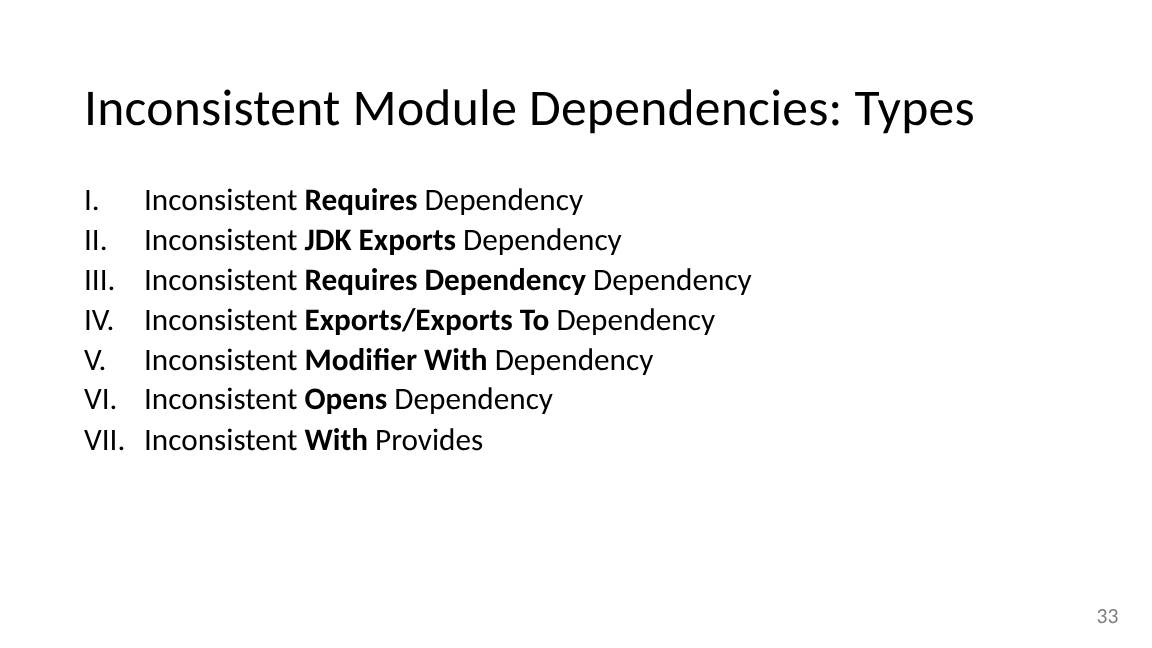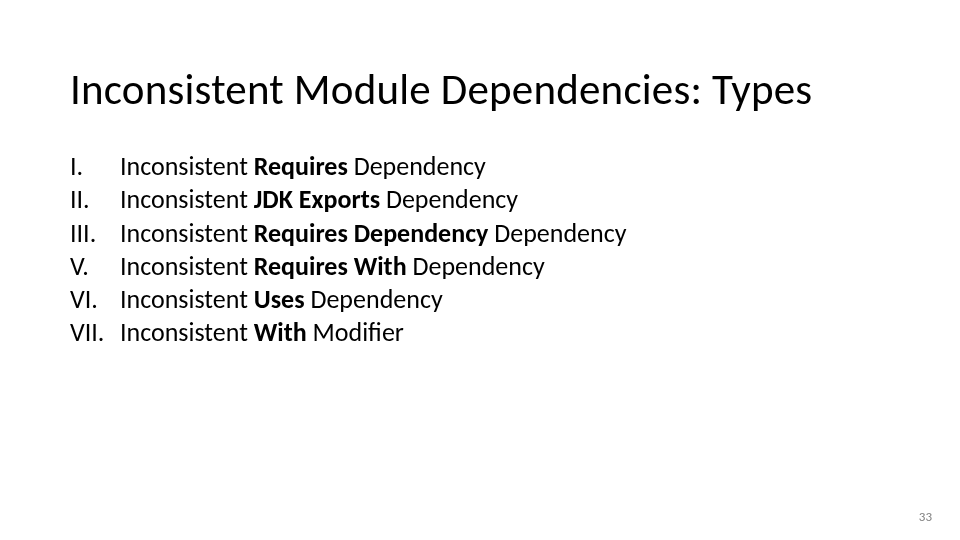--- a/index.html
+++ b/index.html
@@ -49,21 +49,21 @@
     flex: 1 1 auto;
   }
   .txt b {
     font-weight: 700;
     margin-top: 20px;
   }
   .pagenum {
     position: absolute;
     right: 28px;
     bottom: 16px;
-    font-size: 13px;
+    font-size: 18px;
     color: #7f7f7f;
   }
 </style>
 </head>
 <body>
 
 <div class="slide">
 
   <div class="title">Inconsistent Module Dependencies: Types</div>
 
@@ -74,28 +74,32 @@
     </div>
     <div class="row">
       <div class="num">II.</div>
       <div class="txt"><span>Inconsistent </span><b>JDK Exports</b><span> Dependency</span></div>
     </div>
     <div class="row">
       <div class="num">III.</div>
       <div class="txt"><span>Inconsistent </span><b>Requires Dependency</b><span> Dependency</span></div>
     </div>
     <div class="row">
+      <div class="num">IV.</div>
+      <div class="txt"><span>Inconsistent </span><b>Exports/Exports To</b><span> Dependency</span></div>
+    </div>
+    <div class="row">
       <div class="num">V.</div>
-      <div class="txt"><span>Inconsistent </span><b>Requires With</b><span> Dependency</span></div>
+      <div class="txt"><span>Inconsistent </span><b>Modifier With</b><span> Dependency</span></div>
     </div>
     <div class="row">
       <div class="num">VI.</div>
-      <div class="txt"><span>Inconsistent </span><b>Uses</b><span> Dependency</span></div>
+      <div class="txt"><span>Inconsistent </span><b>Opens</b><span> Dependency</span></div>
     </div>
     <div class="row">
       <div class="num">VII.</div>
-      <div class="txt"><span>Inconsistent </span><b>With</b><span> Modifier</span></div>
+      <div class="txt"><span>Inconsistent </span><b>With</b><span> Provides</span></div>
     </div>
   </div>
 
   <div class="pagenum">33</div>
 
 </div>
 
 </body></html>

